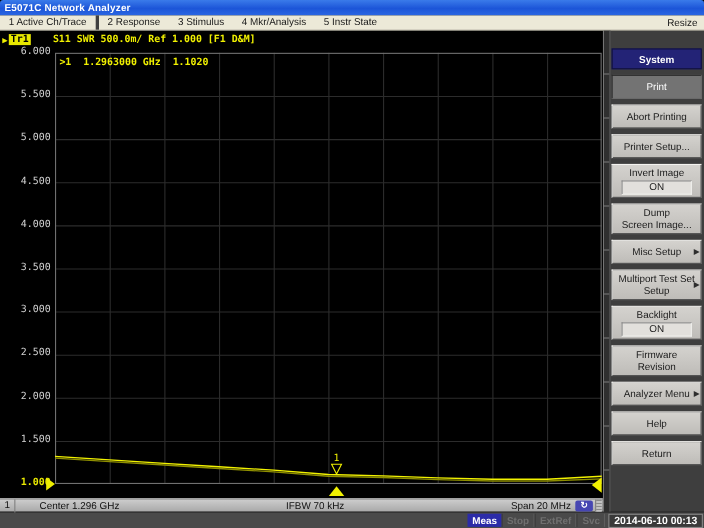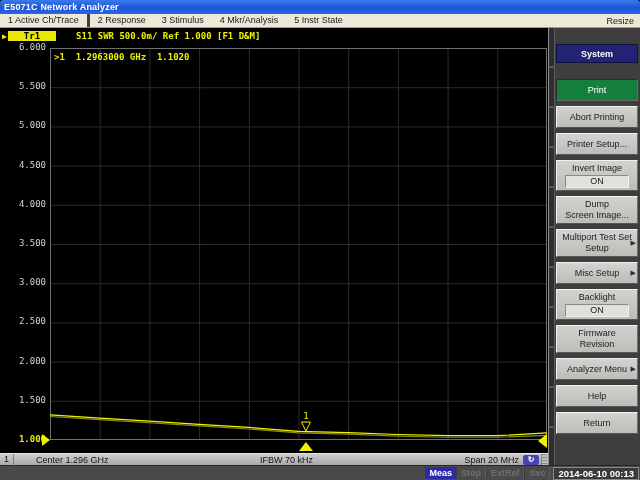--- a/index.html
+++ b/index.html
@@ -27,21 +27,21 @@
   .menubar .resize { padding:0 6px; color:#1a1a1a; }
   
   .content { display:flex; height:437px; }
   .screen { position:relative; width:548px; height:437px; background:#000; }
   
   .trace-line {
     position:absolute; left:2px; top:1px; height:14px; display:flex; align-items:center;
     font-family:"DejaVu Sans Mono", monospace; font-size:9px; font-weight:bold;
   }
   .tr-arrow { color:#f0f000; font-size:8px; margin-right:1px; }
-  .tr-chip { background:#e8e800; color:#000; padding:0 16px; }
+  .tr-chip { background:#e8e800; color:#000; padding:0 2px; }
   .tr-params { color:#f0f000; margin-left:4px; white-space:pre;padding-left:16px; }
   
   .graph { position:absolute; left:50px; top:20px; width:497px; height:392px; }
   .graph svg { overflow:visible; display:block; }
   .marker-readout {
     position:absolute; left:54px; top:24px; color:#f0f000;
     font-family:"DejaVu Sans Mono", monospace; font-size:9px; font-weight:bold; white-space:pre;
   }
   .ylabels { position:absolute; left:0; top:0; width:48px; height:437px; }
   .ytick {
@@ -89,21 +89,21 @@
   }
   .softkey {
     position:relative; margin-bottom:5px; padding:2px 3px;
     background:linear-gradient(180deg,#d4d2ce,#bebcb8);
     border:1px solid; border-color:#f3f2ef #6e6e6e #565656 #f3f2ef;
     color:#1b1b1b; font-size:9px; text-align:center; cursor:pointer;
     display:flex; flex-direction:column; justify-content:center; min-height:22px;
   }
   .softkey .sk-line { line-height:11px; }
   .softkey.pressed {
-    background:#15803d; color:#fff; border-color:#2c2c2c #6a6a6a #6a6a6a #2c2c2c;margin-top:11px;
+    background:#737373; color:#fff; border-color:#2c2c2c #6a6a6a #6a6a6a #2c2c2c;
   }
   .sk-on {
     margin:1px 5px 0 5px; background:#e2e0dc; border:1px solid; border-color:#8a8a8a #efefec #efefec #8a8a8a;
     font-size:9px; line-height:11px;
   }
   .sk-arrow { position:absolute; right:1px; top:50%; transform:translateY(-50%); font-size:7px; color:#2e2e2e; }
   
   .statusbar {
     height:15px; background:#4a4a4a; border-top:1px solid #262626;
     display:flex; align-items:center; justify-content:flex-end; font-size:9px;
@@ -222,26 +222,26 @@
           </div>
           <div class="softkey">
             <div class="sk-line">Invert Image</div>
             <div class="sk-on">ON</div>
           </div>
           <div class="softkey">
             <div class="sk-line">Dump</div>
             <div class="sk-line">Screen Image...</div>
           </div>
           <div class="softkey">
+            <div class="sk-line">Misc Setup</div>
+            <span class="sk-arrow">▶</span>
+          </div>
+          <div class="softkey">
             <div class="sk-line">Multiport Test Set</div>
             <div class="sk-line">Setup</div>
-            <span class="sk-arrow">▶</span>
-          </div>
-          <div class="softkey">
-            <div class="sk-line">Misc Setup</div>
             <span class="sk-arrow">▶</span>
           </div>
           <div class="softkey">
             <div class="sk-line">Backlight</div>
             <div class="sk-on">ON</div>
           </div>
           <div class="softkey">
             <div class="sk-line">Firmware</div>
             <div class="sk-line">Revision</div>
           </div>

